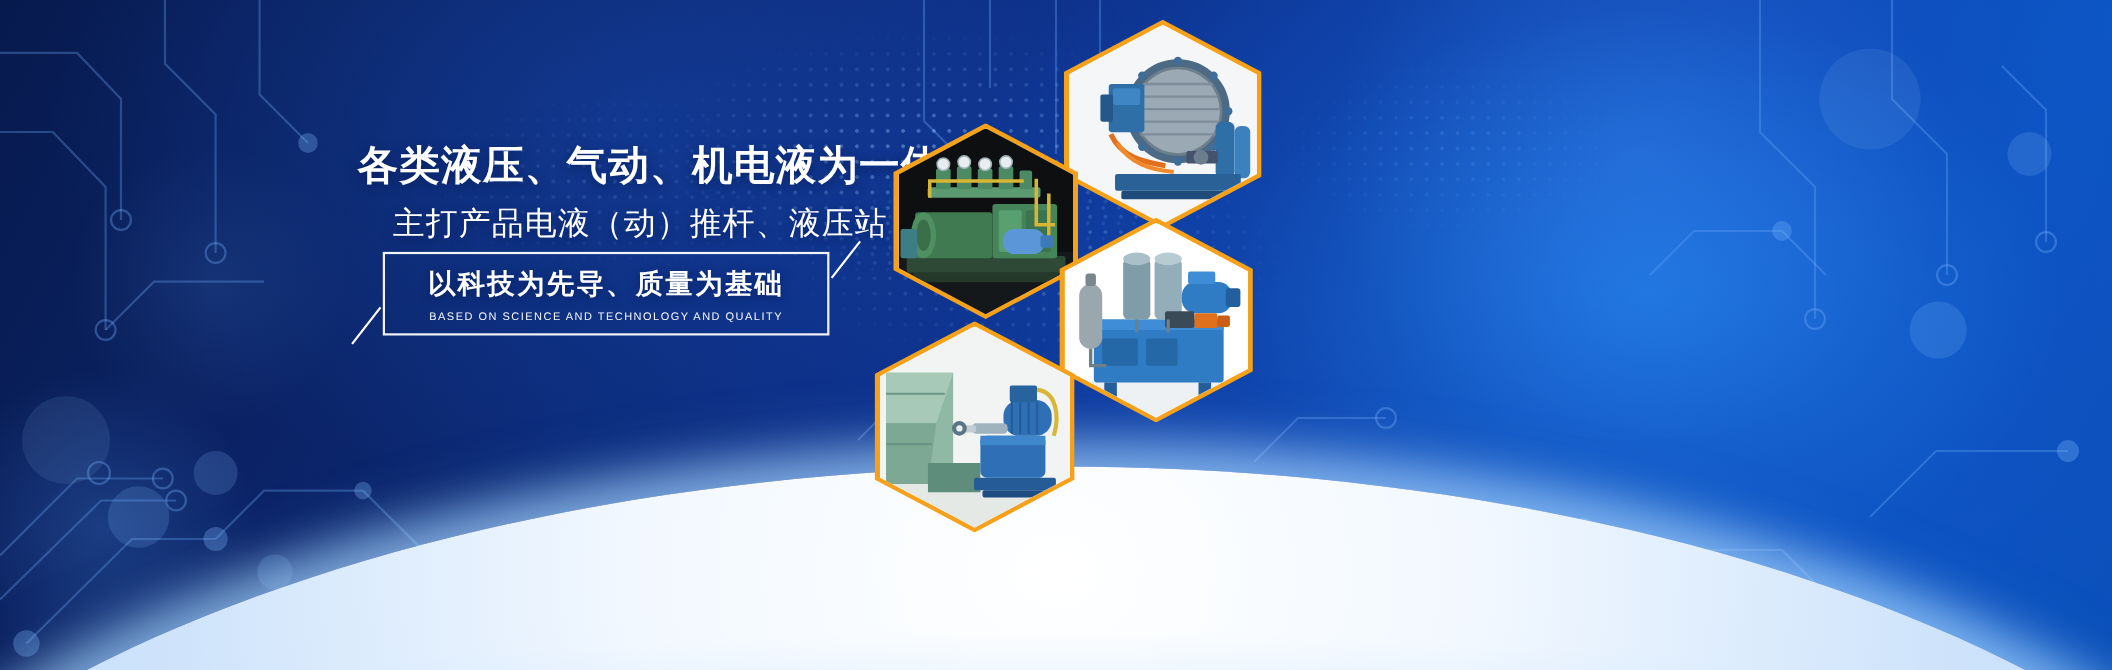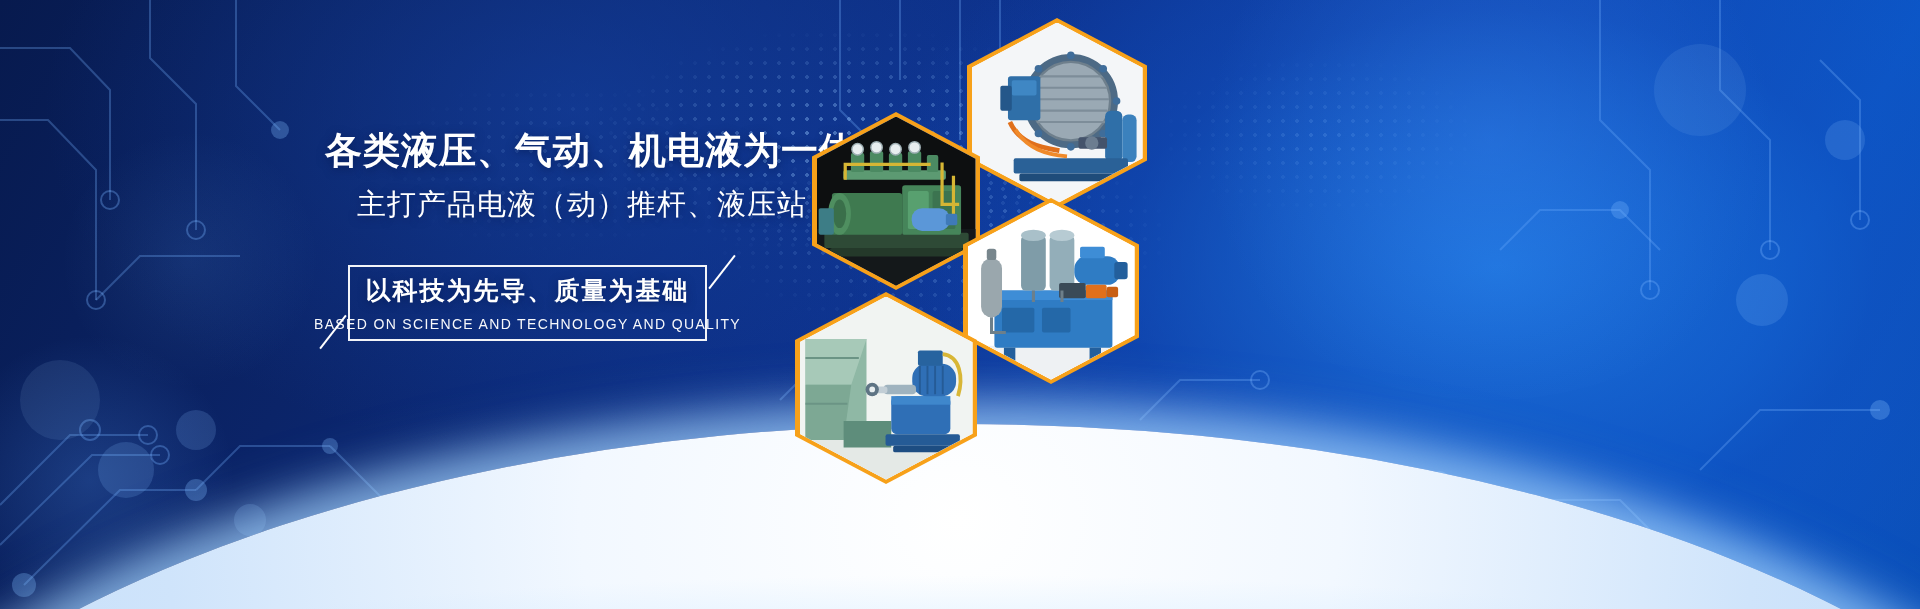--- a/index.html
+++ b/index.html
@@ -51,26 +51,26 @@
            background:radial-gradient(ellipse 1220px 130px at 50% 100%, rgba(190,225,255,0.55) 0%, rgba(190,225,255,0) 72%);
            pointer-events:none; }
 
   
   .text-block { position:absolute; left:325px; top:128px; width:470px; }
   .headline-1 { font-size:37px; font-weight:bold; color:#ffffff; letter-spacing:1px; line-height:1.25;
                 text-shadow:0 2px 10px rgba(0,20,70,0.55); white-space:nowrap; }
   .headline-2 { font-size:29px; font-weight:normal; color:#ffffff; letter-spacing:1px; line-height:1.3;
                 margin-top:12px; padding-left:32px; text-shadow:0 2px 10px rgba(0,20,70,0.55); white-space:nowrap; }
 
-  .slogan-wrap { position:absolute; left:348px; top:229px; width:359px; height:76px;margin-top:36px; }
+  .slogan-wrap { position:absolute; left:348px; top:229px; width:406px; height:76px; }
   .slogan-box { position:absolute; inset:0; border:2px solid rgba(255,255,255,0.95); display:flex;
                 flex-direction:column; align-items:center; justify-content:center; }
   .slogan-cn { font-size:25px; font-weight:bold; color:#ffffff; letter-spacing:2px; white-space:nowrap;
                text-shadow:0 2px 8px rgba(0,20,70,0.5); }
-  .slogan-en { font-size:14px; color:#ffffff; letter-spacing:1.35px; margin-top:9px; white-space:nowrap; opacity:.97; }
+  .slogan-en { font-size:10px; color:#ffffff; letter-spacing:1.35px; margin-top:9px; white-space:nowrap; opacity:.97; }
   .slash { position:absolute; width:2px; height:42px; background:#ffffff; }
   .slash-l { left:-16px; top:46px; transform:rotate(38deg); transform-origin:center; }
   .slash-r { right:-16px; top:-14px; transform:rotate(38deg); transform-origin:center; }
 
   
   .hex {
     position:absolute;
     clip-path: polygon(50% 0%, 100% 25%, 100% 75%, 50% 100%, 0% 75%, 0% 25%);
     background:#F7A11A;
     display:flex; align-items:center; justify-content:center;

